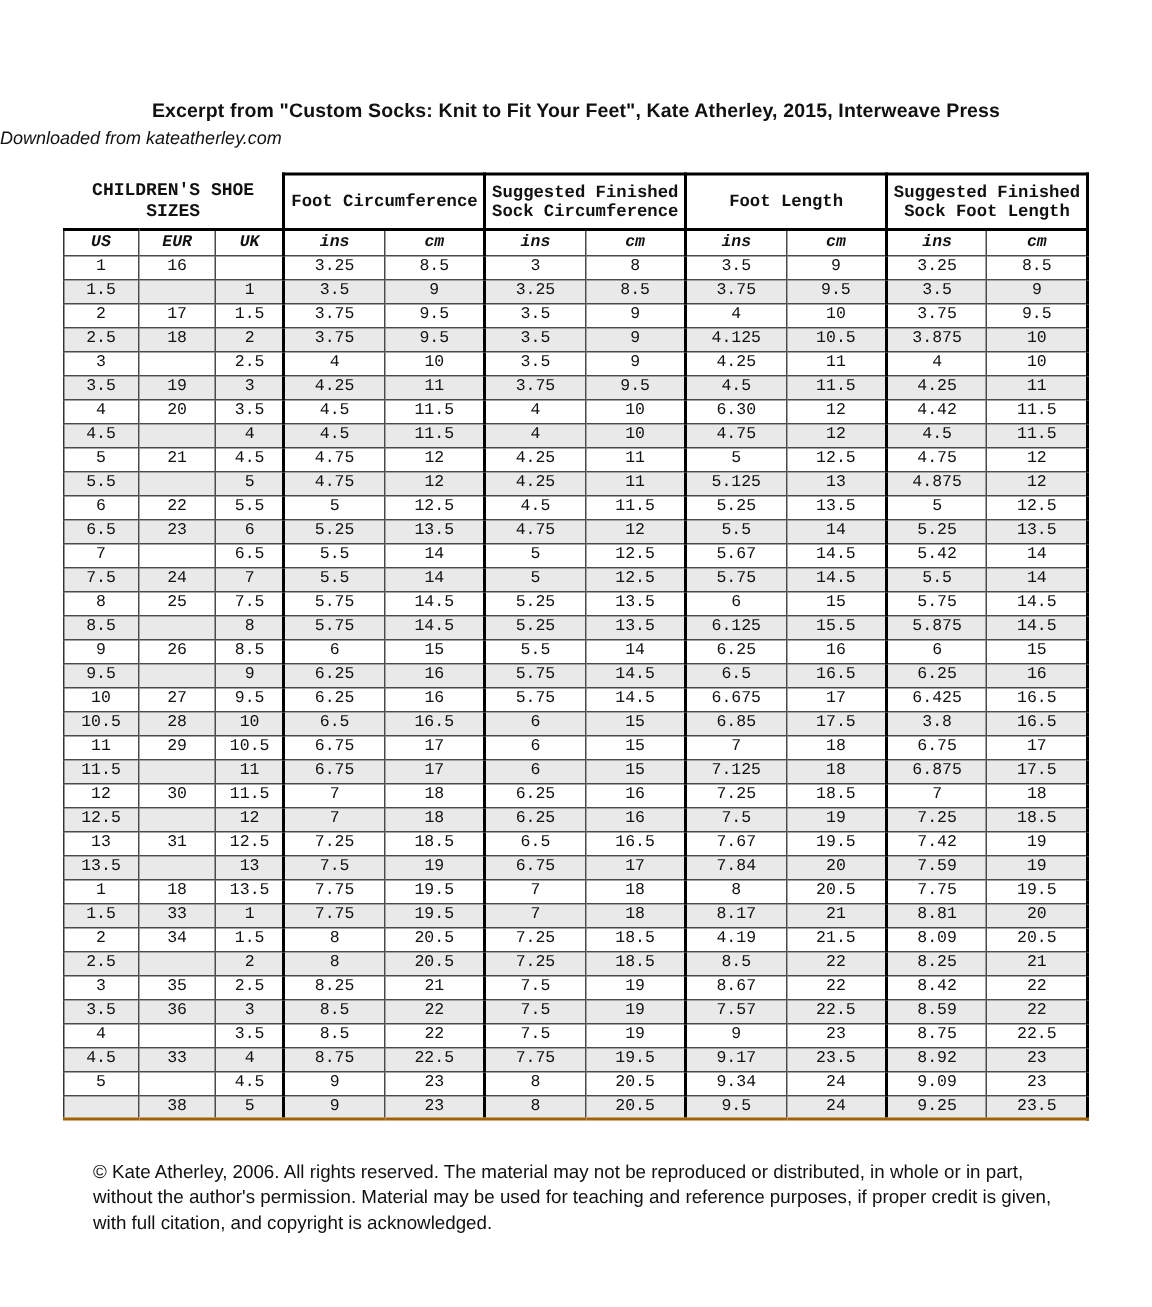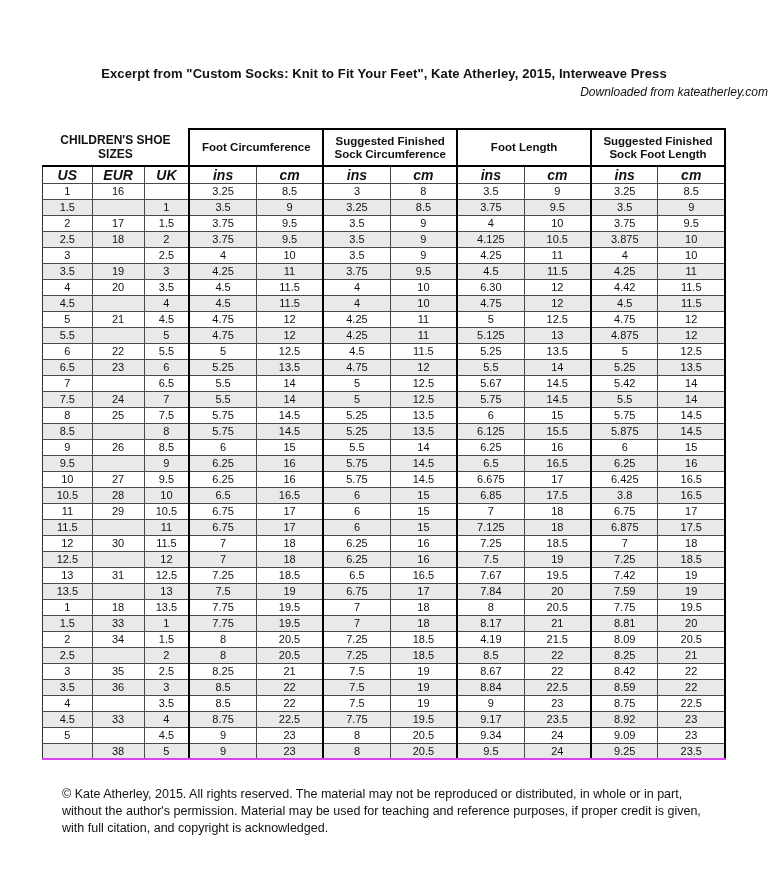--- a/index.html
+++ b/index.html
@@ -13,29 +13,30 @@
   .page { width: 768px; height: 871px; position: relative; }
   .doc-title {
     margin-top: 66px;
     text-align: center;
     font-weight: bold;
     font-size: 13px;
     letter-spacing: 0.1px;
   }
   .doc-subtitle {
     margin-top: 4px;
-    text-align: right;
+    text-align: left;
     font-style: italic;
     font-size: 12px;
   }
   table.shoe-table {
     border-collapse: collapse;
     table-layout: fixed;
-    margin: 29px auto 0 auto;
+    margin: 16px auto 0 auto;
     width: 684px;
+    font-family: Liberation Mono, monospace;
   }
   .shoe-table col.c-us  { width: 46px; }
   .shoe-table col.c-eur { width: 48px; }
   .shoe-table col.c-uk  { width: 42px; }
   .shoe-table col.c-d   { width: 62px; }
   .shoe-table th, .shoe-table td {
     border: 1px solid #4a4a4a;
     text-align: center;
     vertical-align: middle;
     font-size: 11px;
@@ -60,30 +61,30 @@
     font-weight: bold;
     font-size: 11.5px;
     line-height: 13px;
     white-space: normal;
     height: 37px;
     padding: 1px 3px;
   }
   .shoe-table tr.sub-row th {
     font-weight: bold;
     font-style: italic;
-    font-size: 14px;
+    font-size: 11px;
     height: 17px;
   }
   .shoe-table tr.sub-row th.gL, .shoe-table td.gL { border-left: 2px solid #000000; }
   .shoe-table tr.sub-row th.gR, .shoe-table td.gR { border-right: 2px solid #000000; }
   .shoe-table tr.sub-row th.eL, .shoe-table td.eL { border-left: 1.5px solid #333333; }
   .shoe-table tr.sub-row th { border-top: 2px solid #000000; }
   .shoe-table tr.even td { background: #e9e9e9; }
   .shoe-table tr.odd td { background: #ffffff; }
-  .shoe-table tr.last td { border-bottom: 2px solid #d946ef; }
+  .shoe-table tr.last td { border-bottom: 2px solid #a16207; }
   .doc-footer {
     margin: 26px 60px 0 62px;
     font-size: 12.5px;
     line-height: 17px;
     text-align: left;
   }
 </style>
 </head>
 <body>
 
@@ -534,21 +535,21 @@
           <td class="gR">22</td>
         </tr>
         <tr class="even">
           <td class="eL ">3.5</td>
           <td class="">36</td>
           <td class="">3</td>
           <td class="gL ">8.5</td>
           <td class="">22</td>
           <td class="gL ">7.5</td>
           <td class="">19</td>
-          <td class="gL ">8.84</td>
+          <td class="gL ">7.57</td>
           <td class="">22.5</td>
           <td class="gL ">8.59</td>
           <td class="gR">22</td>
         </tr>
         <tr class="odd">
           <td class="eL ">4</td>
           <td class=""></td>
           <td class="">3.5</td>
           <td class="gL ">8.5</td>
           <td class="">22</td>
@@ -594,15 +595,15 @@
           <td class="gL ">8</td>
           <td class="">20.5</td>
           <td class="gL ">9.5</td>
           <td class="">24</td>
           <td class="gL ">9.25</td>
           <td class="gR">23.5</td>
         </tr>
       </tbody>
   </table>
 
-  <div class="doc-footer">© Kate Atherley, 2015. All rights reserved. The material may not be reproduced or distributed, in whole or in part, without the author's permission. Material may be used for teaching and reference purposes, if proper credit is given, with full citation, and copyright is acknowledged.</div>
+  <div class="doc-footer">© Kate Atherley, 2006. All rights reserved. The material may not be reproduced or distributed, in whole or in part, without the author's permission. Material may be used for teaching and reference purposes, if proper credit is given, with full citation, and copyright is acknowledged.</div>
 
 </div>
 
 </body></html>

